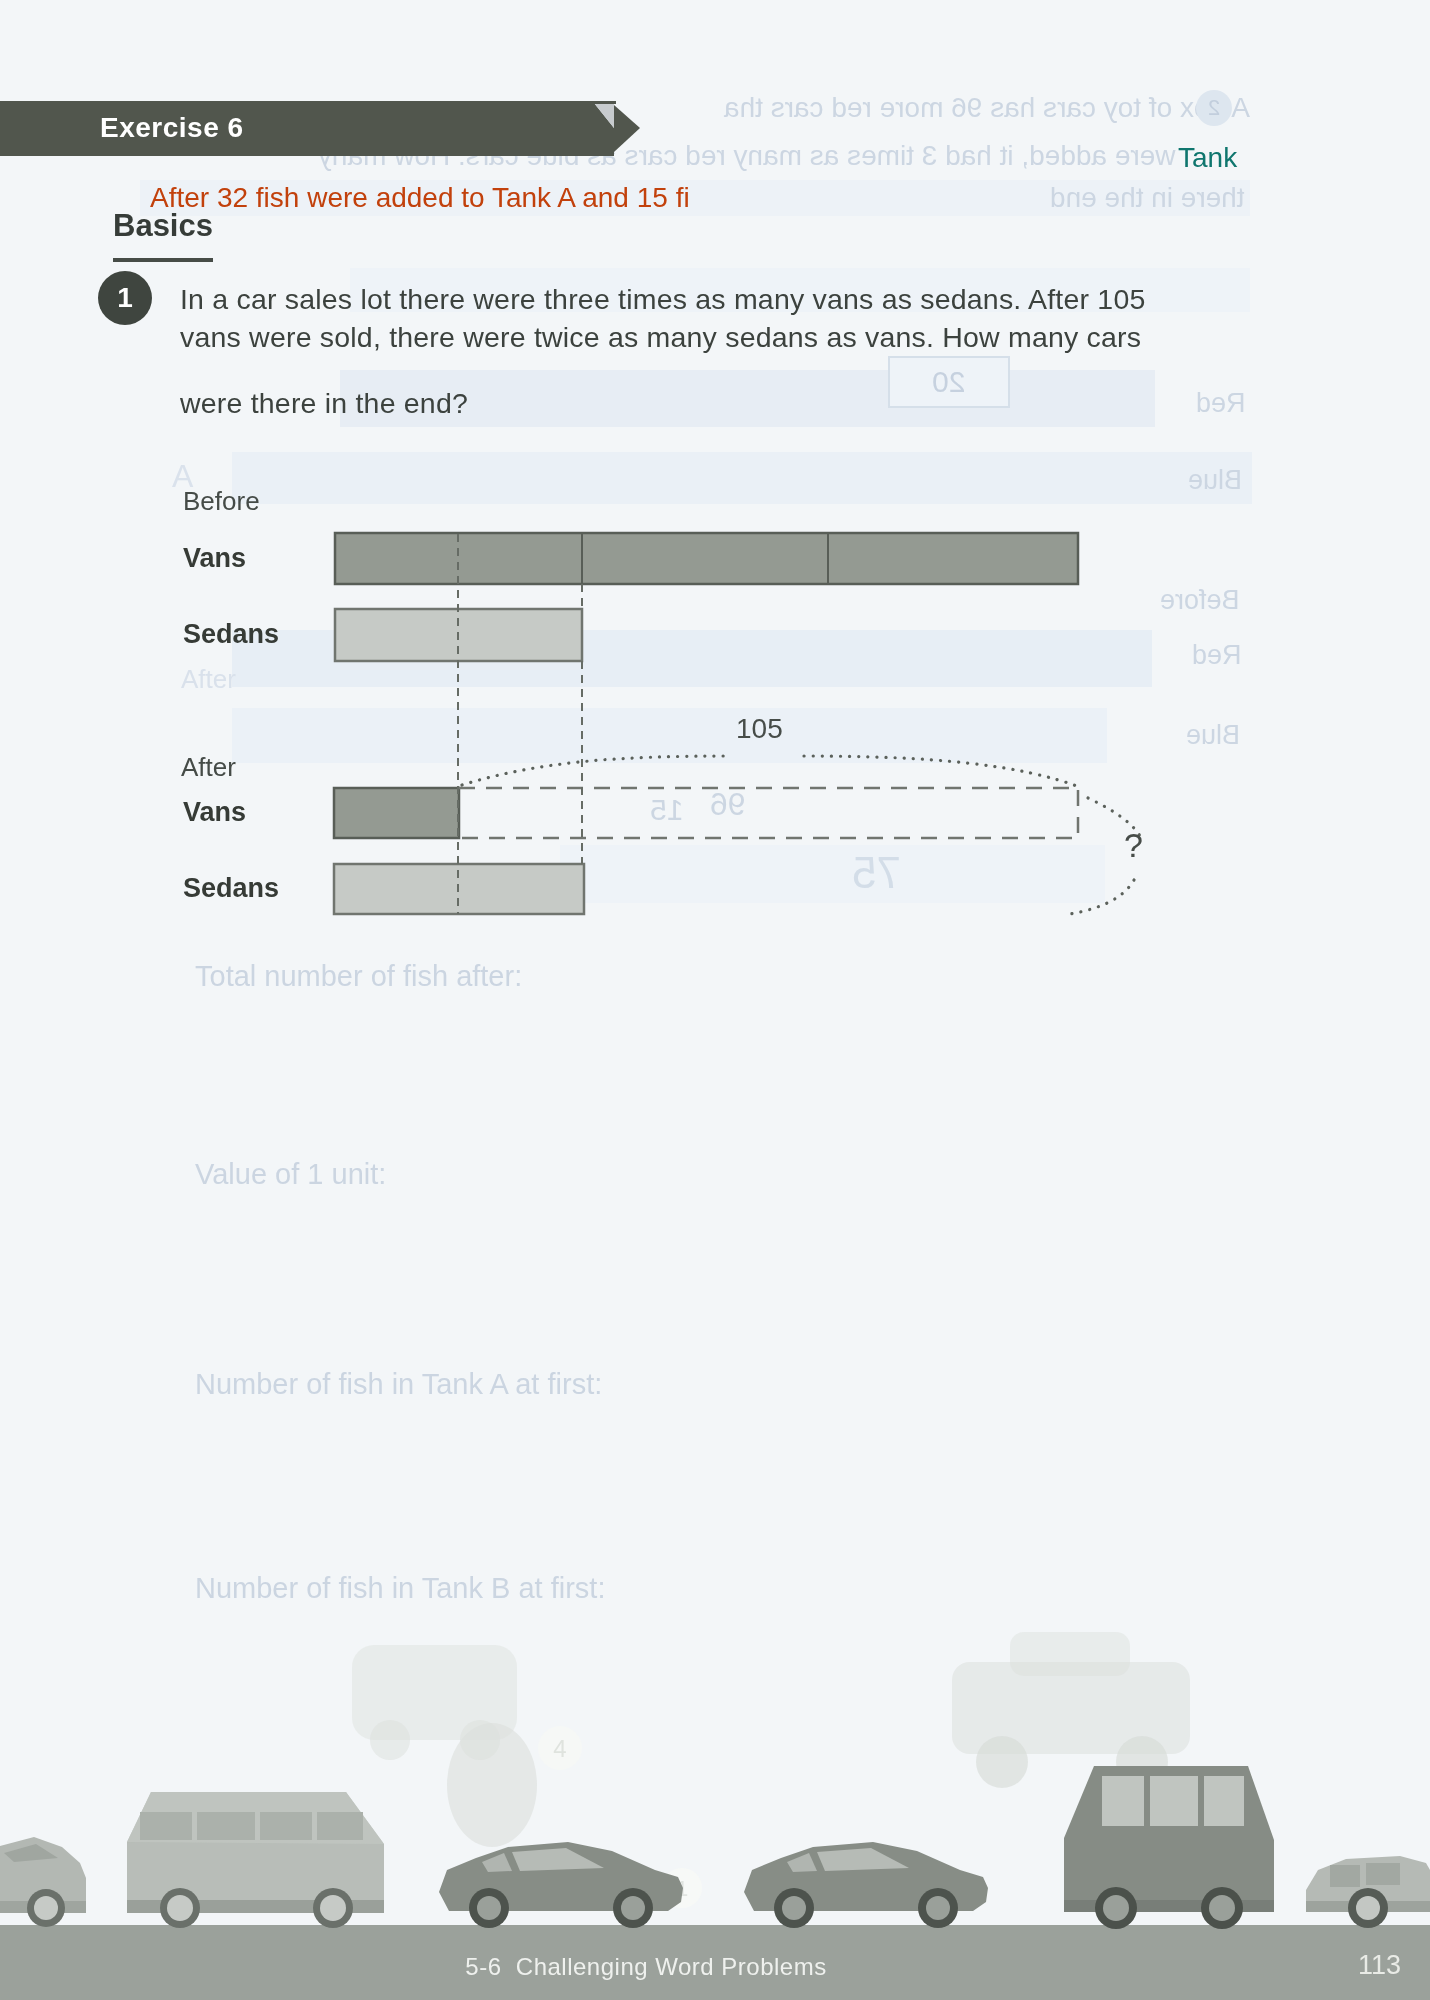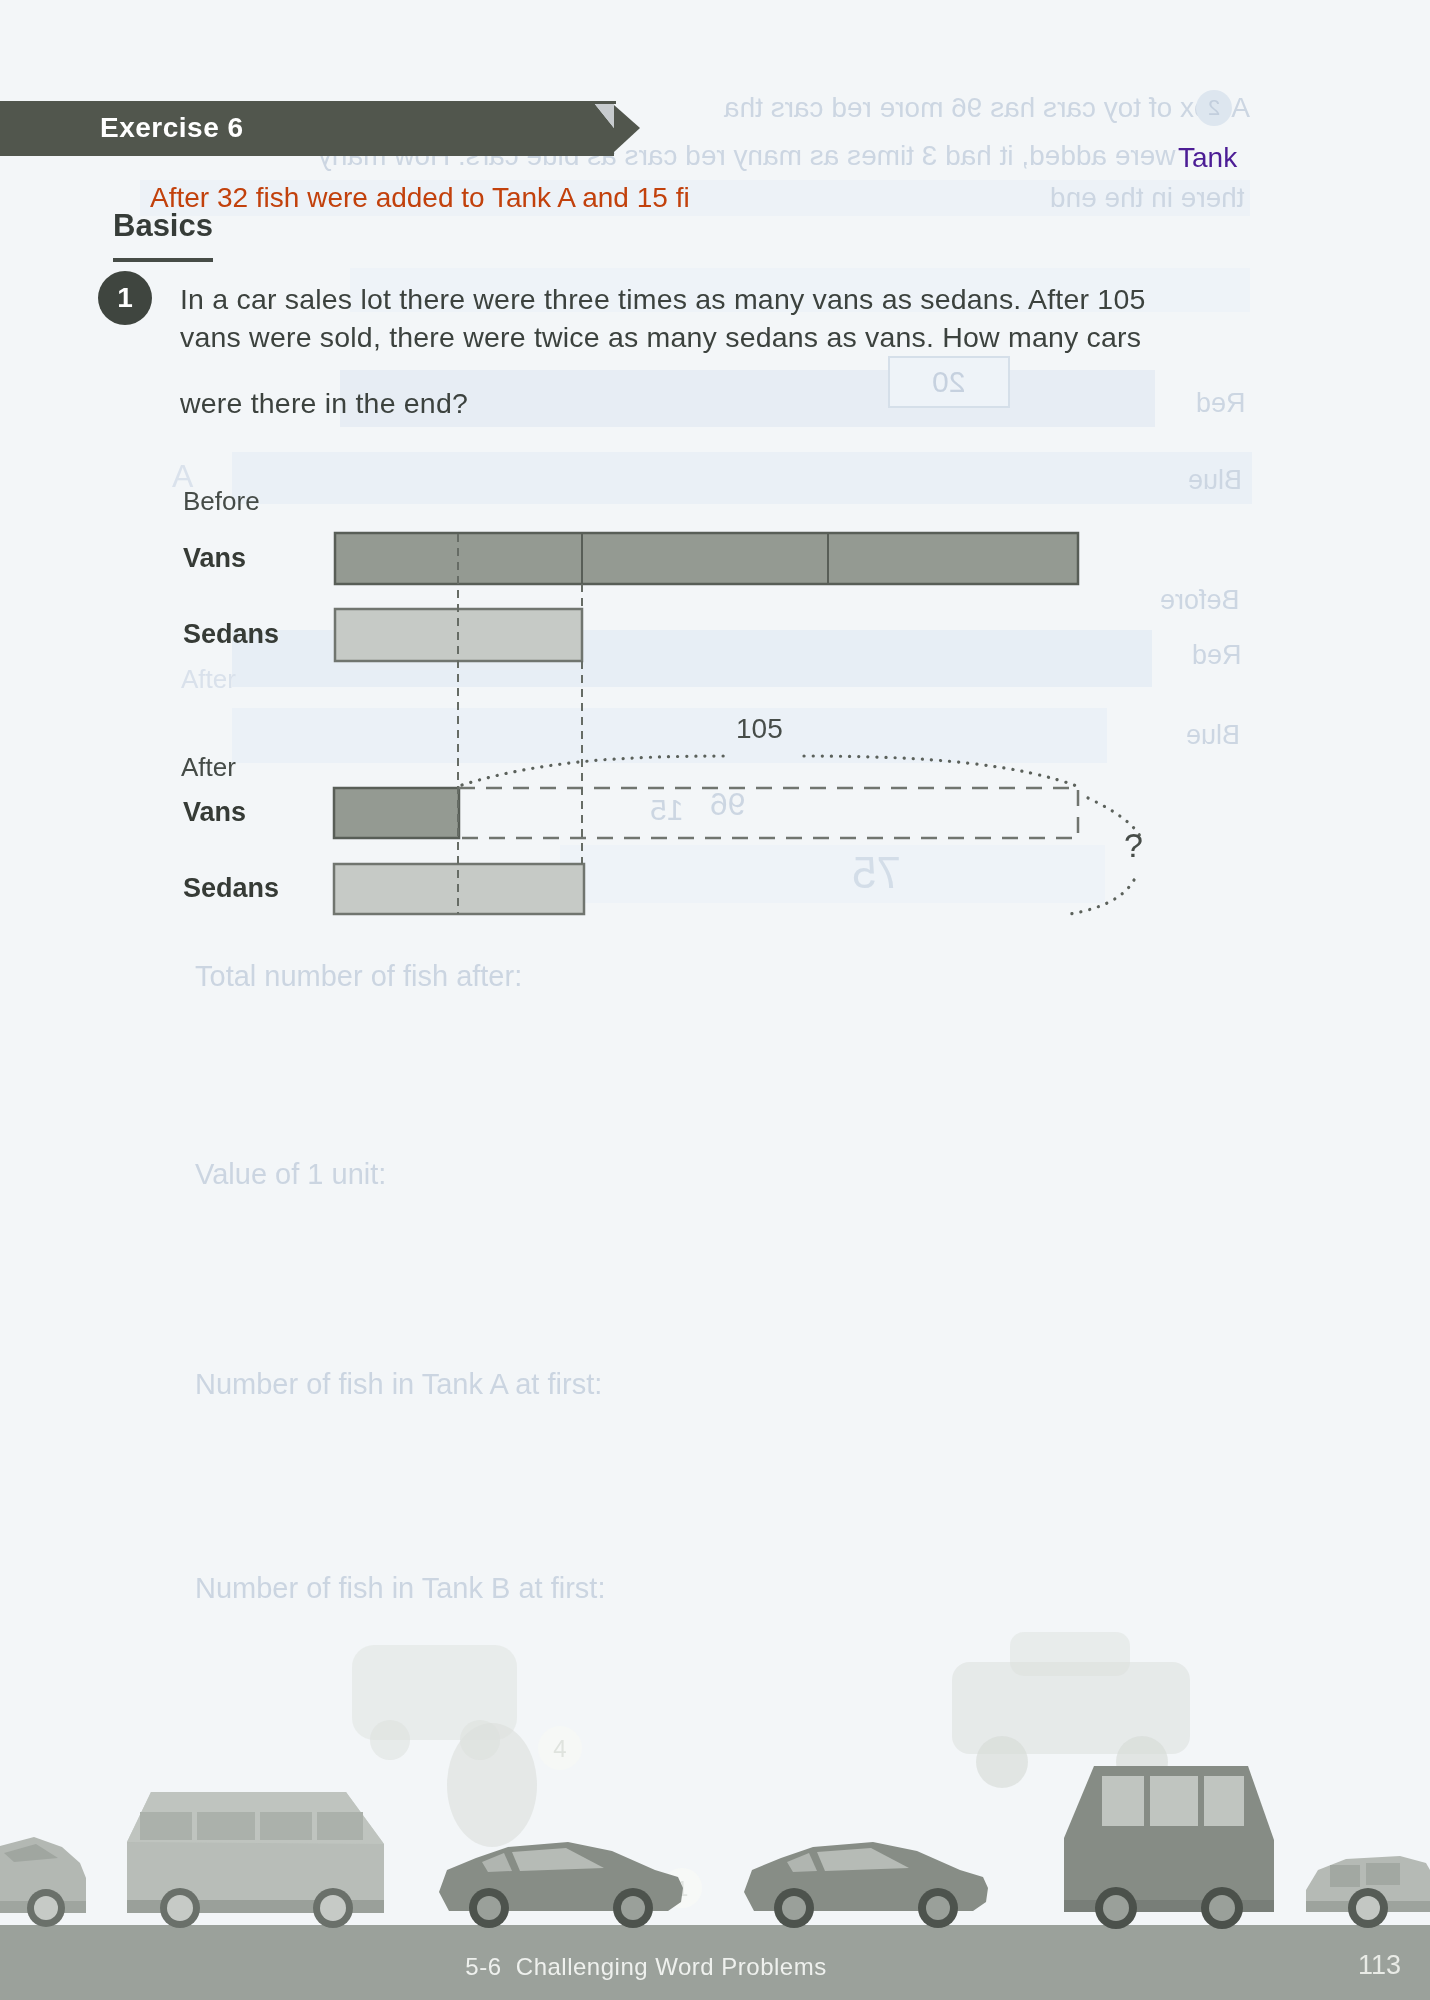--- a/index.html
+++ b/index.html
@@ -51,21 +51,21 @@
   <div class="gband" style="left:232px;top:452px;width:1020px;height:52px;background:#eaf0f6;"></div>
   <div class="gband" style="left:232px;top:630px;width:920px;height:57px;background:#e7eef5;"></div>
   <div class="gband" style="left:232px;top:708px;width:875px;height:55px;background:#ebf1f7;"></div>
   <div class="gband" style="left:560px;top:845px;width:545px;height:58px;background:#eef3f8;"></div>
 
   <div class="gtext mir" style="right:180px;top:92px;font-size:28px;">A box of toy cars has 96 more red cars tha</div>
   <div id="gcircle">
       <span class="mir">2</span>
     </div>
   <div class="gtext mir" style="right:255px;top:140px;font-size:28px;">were added, it had 3 times as many red cars as blue cars. How many</div>
-  <div class="gtext" style="left:1178px;top:142px;font-size:28px;color:#4c1d95;">Tank</div>
+  <div class="gtext" style="left:1178px;top:142px;font-size:28px;color:#0f766e;">Tank</div>
   <div class="gtext" style="left:150px;top:182px;font-size:28px;color:#c2410c;">After 32 fish were added to Tank A and 15 fi</div>
   <div class="gtext mir" style="right:185px;top:182px;font-size:28px;">there in the end</div>
   <div class="gtext" style="left:172px;top:458px;font-size:32px;color:#dae2ec;">A</div>
   <div id="gbox20">
       <span class="mir">20</span>
     </div>
   <div class="gtext mir" style="left:1196px;top:388px;font-size:27px;">Red</div>
   <div class="gtext mir" style="left:1188px;top:465px;font-size:27px;">Blue</div>
   <div class="gtext mir" style="left:1160px;top:585px;font-size:27px;">Before</div>
   <div class="gtext mir" style="left:1192px;top:640px;font-size:27px;">Red</div>

